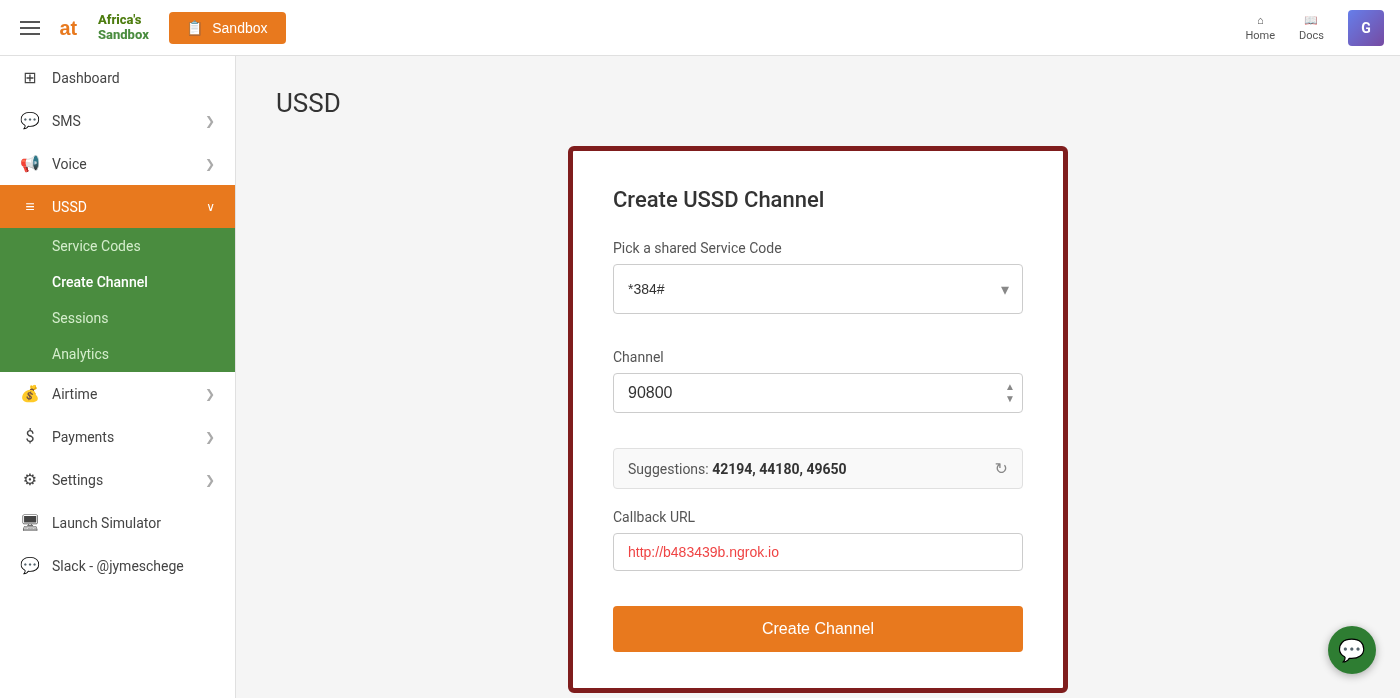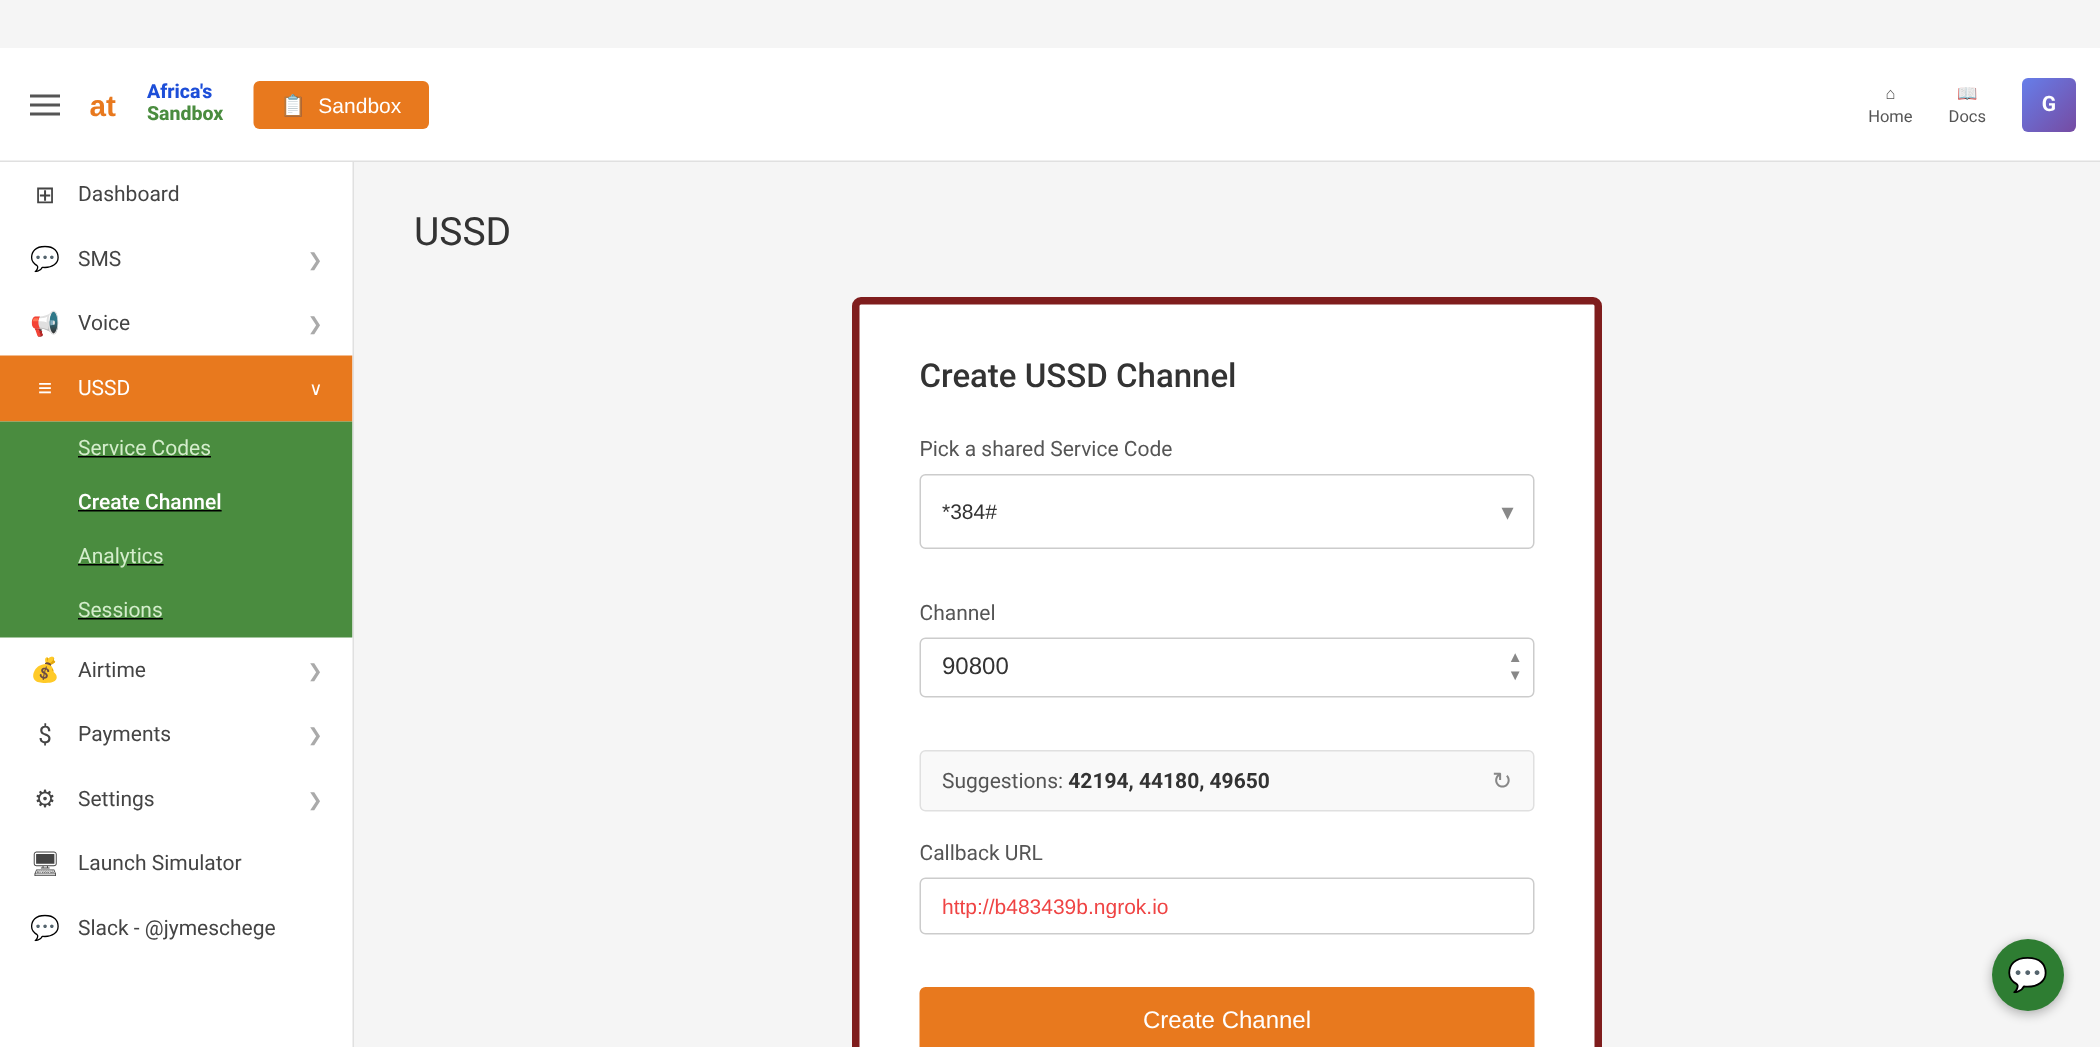--- a/index.html
+++ b/index.html
@@ -1,28 +1,27 @@
 <!DOCTYPE html>
 <html><head>
   <meta charset="utf-8">
   <style>
     * { margin: 0; padding: 0; box-sizing: border-box; }
     body { font-family: -apple-system, BlinkMacSystemFont, 'Segoe UI', Roboto, sans-serif; background: #f5f5f5; display: flex; flex-direction: column; height: 698px; overflow: hidden; }
 
     
     .topbar {
-      height: 76px;
+      height: 56px;
       background: #fff;
       border-bottom: 1px solid #e0e0e0;
       display: flex;
       align-items: center;
       padding: 0 16px;
       flex-shrink: 0;
       z-index: 10;
-      margin-top: 32px;
     }
     .topbar-left { display: flex; align-items: center; gap: 12px; }
     .hamburger { cursor: pointer; display: flex; flex-direction: column; gap: 4px; padding: 4px; }
     .hamburger span { width: 20px; height: 2px; background: #555; display: block; }
     .logo { display: flex; align-items: center; gap: 6px; }
     .logo-icon { width: 36px; height: 36px; }
     .topbar-center { flex: 1; display: flex; justify-content: flex-start; padding-left: 20px; }
     .sandbox-btn {
       background: #e8791e;
       color: #fff;
@@ -65,21 +64,21 @@
       gap: 12px;
       transition: background 0.15s;
     }
     .sidebar-item.active { background: #e8791e; color: #fff; }
     .sidebar-item .label { flex: 1; }
     .sidebar-item .chevron { font-size: 12px; color: #aaa; }
     .sidebar-item.active .chevron { color: #fff; }
     .sidebar-icon { font-size: 16px; width: 20px; text-align: center; }
 
     
-    .submenu { background: #4a8c3f; text-decoration: underline; }
+    .submenu { background: #4a8c3f; }
     .submenu-item {
       display: flex;
       align-items: center;
       padding: 10px 20px 10px 52px;
       cursor: pointer;
       color: #d4edcc;
       font-size: 14px;
       transition: background 0.15s;
     }
     .submenu-item.active-sub { color: #fff; font-weight: 500; }
@@ -232,21 +231,21 @@
         <span></span>
         <span></span>
     </div>
     <div class="logo">
 
       <svg class="logo-icon" viewBox="0 0 40 40">
         <circle cx="20" cy="20" r="20" fill="#fff"></circle>
         <text x="4" y="28" font-size="22" font-weight="900" fill="#e8791e" font-family="Arial">at</text>
       </svg>
       <div style="display:flex;flex-direction:column;line-height:1.1;">
-        <span style="font-size:13px;font-weight:800;color:#1d4ed8;">Africa's</span>
+        <span style="font-size:13px;font-weight:800;color:#4d7c0f;">Africa's</span>
         <span style="font-size:13px;font-weight:800;color:#4a8c3f;">Sandbox</span>
       </div>
     </div>
   </div>
 
   <div class="topbar-center">
     <button class="sandbox-btn">
       <span>📋</span>
       <span>Sandbox</span>
     </button>
@@ -289,24 +288,24 @@
     </div>
 
     <div class="submenu">
       <div class="submenu-item">
         <span>Service Codes</span>
       </div>
       <div class="submenu-item active-sub">
         <span>Create Channel</span>
       </div>
       <div class="submenu-item">
+        <span>Sessions</span>
+      </div>
+      <div class="submenu-item">
         <span>Analytics</span>
-      </div>
-      <div class="submenu-item">
-        <span>Sessions</span>
       </div>
     </div>
 
     <div class="sidebar-item">
       <span class="sidebar-icon">💰</span>
       <span class="label">Airtime</span>
       <span class="chevron">❯</span>
     </div>
     <div class="sidebar-item">
       <span class="sidebar-icon">$</span>

